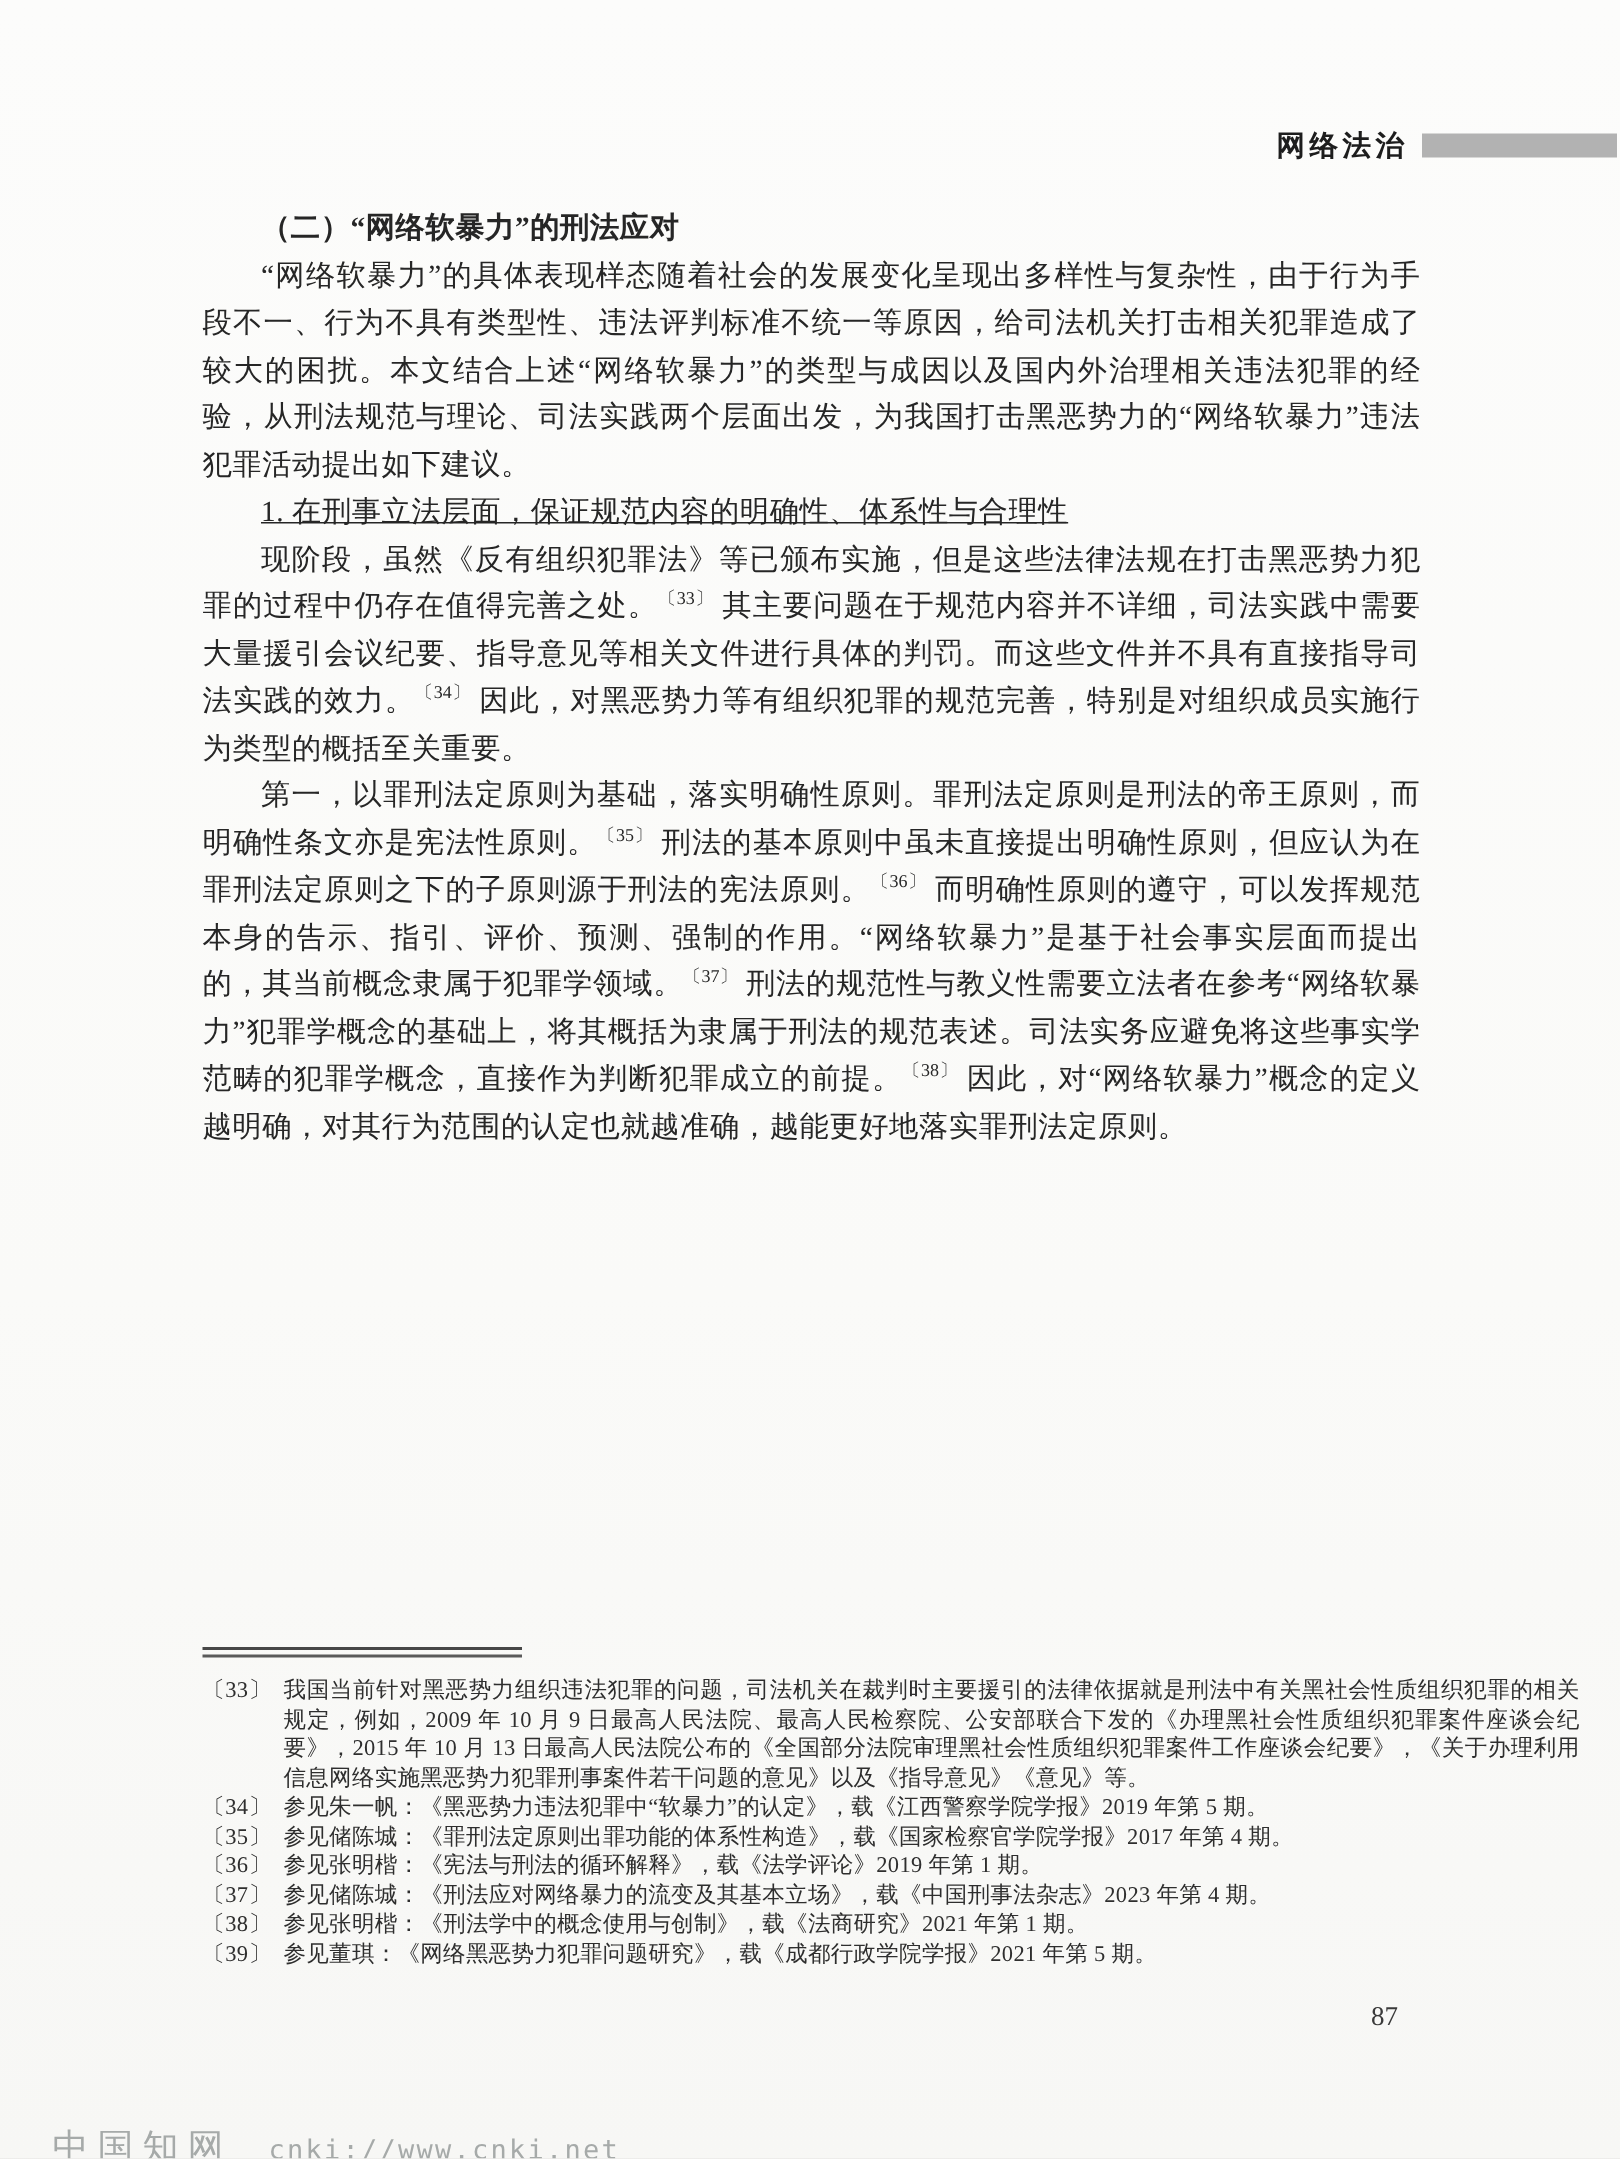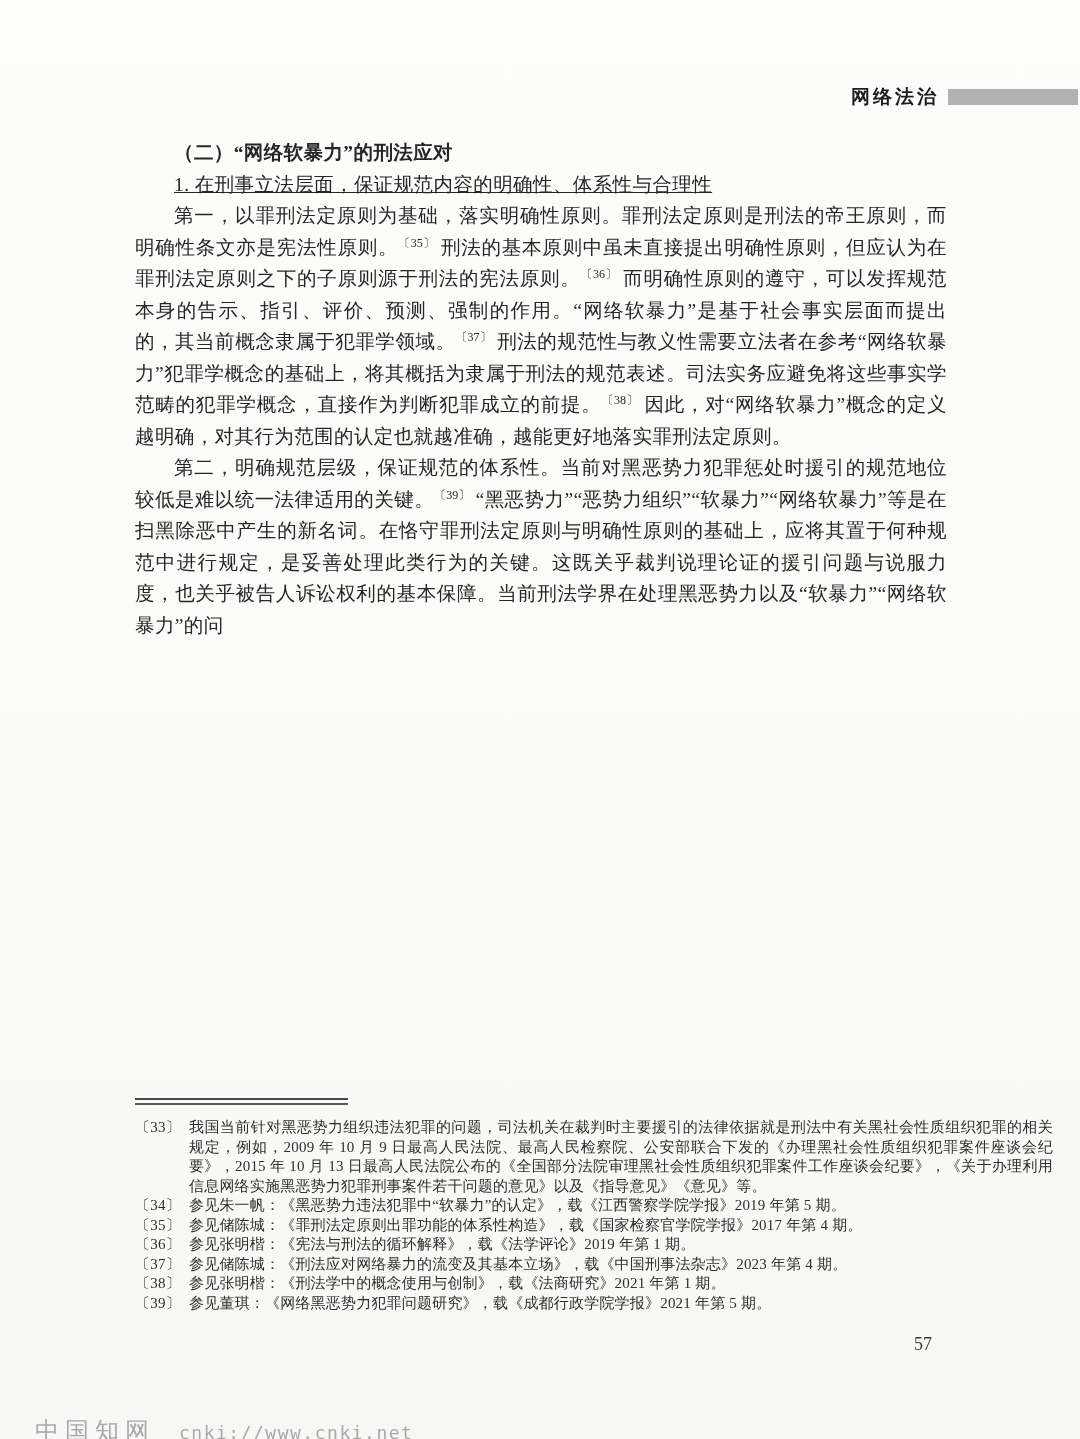--- a/index.html
+++ b/index.html
@@ -83,23 +83,24 @@
 
 <div class="page">
 
   <div class="page-header">
     <span class="section-title">网络法治</span>
     <span class="header-bar"></span>
   </div>
 
   <div class="article-body">
     <p class="blk-head">（二）“网络软暴力”的刑法应对</p>
+    <p class="blk-para">“网络软暴力”的具体表现样态随着社会的发展变化呈现出多样性与复杂性，由于行为手段不一、行为不具有类型性、违法评判标准不统一等原因，给司法机关打击相关犯罪造成了较大的困扰。本文结合上述“网络软暴力”的类型与成因以及国内外治理相关违法犯罪的经验，从刑法规范与理论、司法实践两个层面出发，为我国打击黑恶势力的“网络软暴力”违法犯罪活动提出如下建议。</p>
     <p class="blk-sub">1. 在刑事立法层面，保证规范内容的明确性、体系性与合理性</p>
+    <p class="blk-para">现阶段，虽然《反有组织犯罪法》等已颁布实施，但是这些法律法规在打击黑恶势力犯罪的过程中仍存在值得完善之处。<sup class="fnref">〔33〕</sup> 其主要问题在于规范内容并不详细，司法实践中需要大量援引会议纪要、指导意见等相关文件进行具体的判罚。而这些文件并不具有直接指导司法实践的效力。<sup class="fnref">〔34〕</sup> 因此，对黑恶势力等有组织犯罪的规范完善，特别是对组织成员实施行为类型的概括至关重要。</p>
     <p class="blk-para">第一，以罪刑法定原则为基础，落实明确性原则。罪刑法定原则是刑法的帝王原则，而明确性条文亦是宪法性原则。<sup class="fnref">〔35〕</sup> 刑法的基本原则中虽未直接提出明确性原则，但应认为在罪刑法定原则之下的子原则源于刑法的宪法原则。<sup class="fnref">〔36〕</sup> 而明确性原则的遵守，可以发挥规范本身的告示、指引、评价、预测、强制的作用。“网络软暴力”是基于社会事实层面而提出的，其当前概念隶属于犯罪学领域。<sup class="fnref">〔37〕</sup> 刑法的规范性与教义性需要立法者在参考“网络软暴力”犯罪学概念的基础上，将其概括为隶属于刑法的规范表述。司法实务应避免将这些事实学范畴的犯罪学概念，直接作为判断犯罪成立的前提。<sup class="fnref">〔38〕</sup> 因此，对“网络软暴力”概念的定义越明确，对其行为范围的认定也就越准确，越能更好地落实罪刑法定原则。</p>
-    <p class="blk-para">第二，明确规范层级，保证规范的体系性。当前对黑恶势力犯罪惩处时援引的规范地位较低是难以统一法律适用的关键。<sup class="fnref">〔39〕</sup> “黑恶势力”“恶势力组织”“软暴力”“网络软暴力”等是在扫黑除恶中产生的新名词。在恪守罪刑法定原则与明确性原则的基础上，应将其置于何种规范中进行规定，是妥善处理此类行为的关键。这既关乎裁判说理论证的援引问题与说服力度，也关乎被告人诉讼权利的基本保障。当前刑法学界在处理黑恶势力以及“软暴力”“网络软暴力”的问</p>
   </div>
 
   <div class="footnote-area">
     <div class="footnote-sep"></div>
     <div class="footnote-list">
       <div class="footnote-item">
         <span class="fn-label">〔33〕</span>
         <p class="fn-text">我国当前针对黑恶势力组织违法犯罪的问题，司法机关在裁判时主要援引的法律依据就是刑法中有关黑社会性质组织犯罪的相关规定，例如，2009 年 10 月 9 日最高人民法院、最高人民检察院、公安部联合下发的《办理黑社会性质组织犯罪案件座谈会纪要》，2015 年 10 月 13 日最高人民法院公布的《全国部分法院审理黑社会性质组织犯罪案件工作座谈会纪要》，《关于办理利用信息网络实施黑恶势力犯罪刑事案件若干问题的意见》以及《指导意见》《意见》等。</p>
       </div>
       <div class="footnote-item">
@@ -122,20 +123,20 @@
         <span class="fn-label">〔38〕</span>
         <p class="fn-text">参见张明楷：《刑法学中的概念使用与创制》，载《法商研究》2021 年第 1 期。</p>
       </div>
       <div class="footnote-item">
         <span class="fn-label">〔39〕</span>
         <p class="fn-text">参见董琪：《网络黑恶势力犯罪问题研究》，载《成都行政学院学报》2021 年第 5 期。</p>
       </div>
     </div>
   </div>
 
-  <div class="page-number">57</div>
+  <div class="page-number">87</div>
 
   <div class="watermark">
     <span class="wm-name">中国知网</span>
     <span class="wm-url">cnki://www.cnki.net</span>
   </div>
 
 </div>
 
 </body></html>

